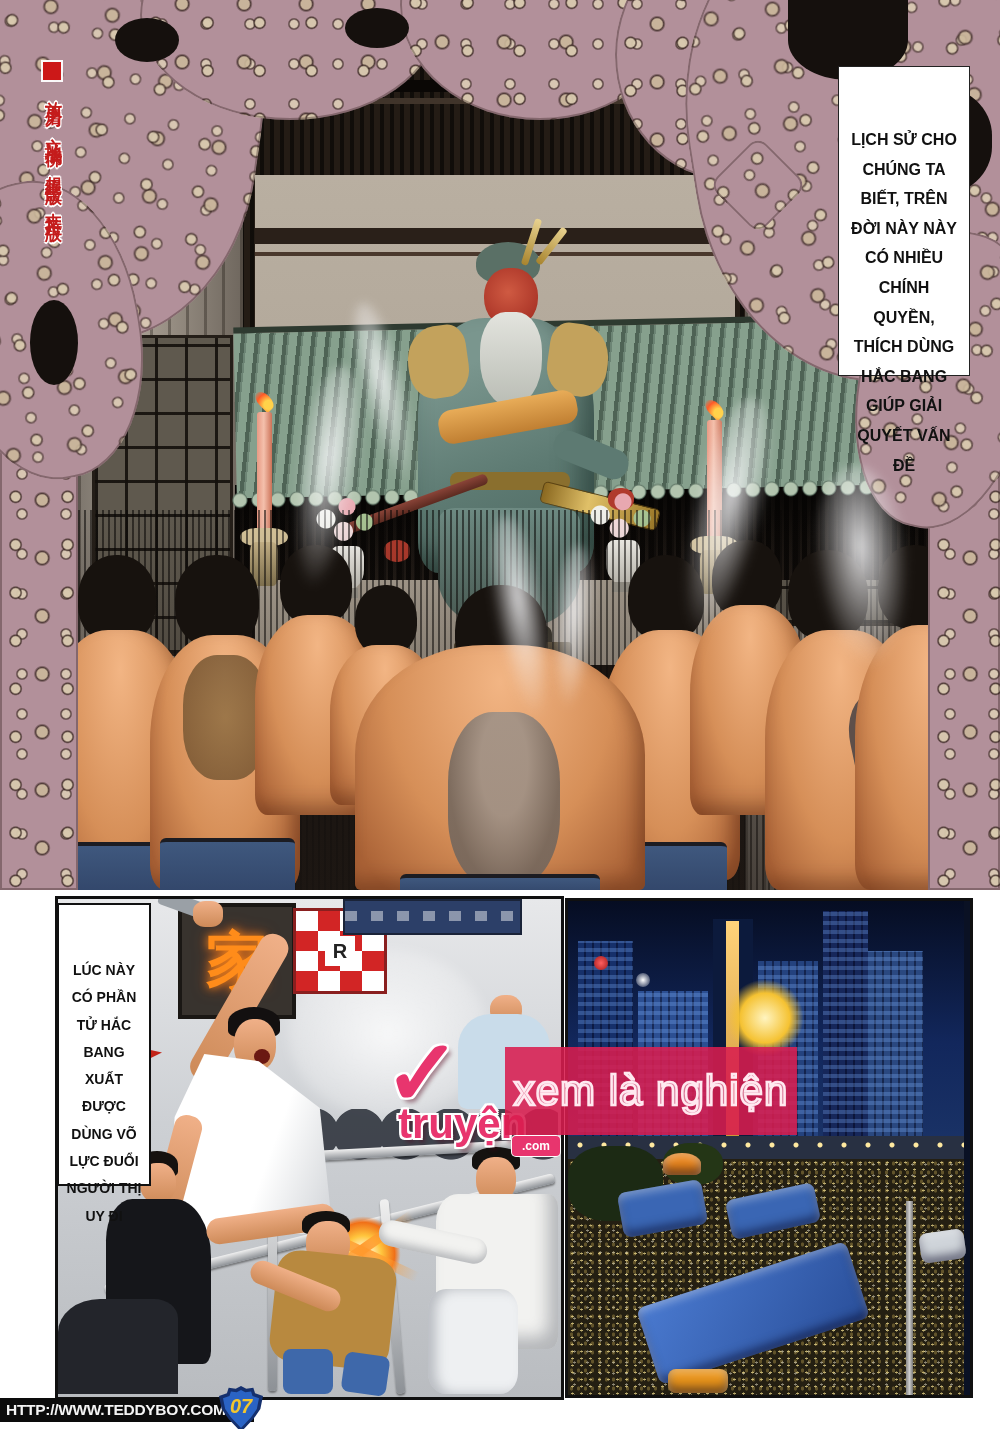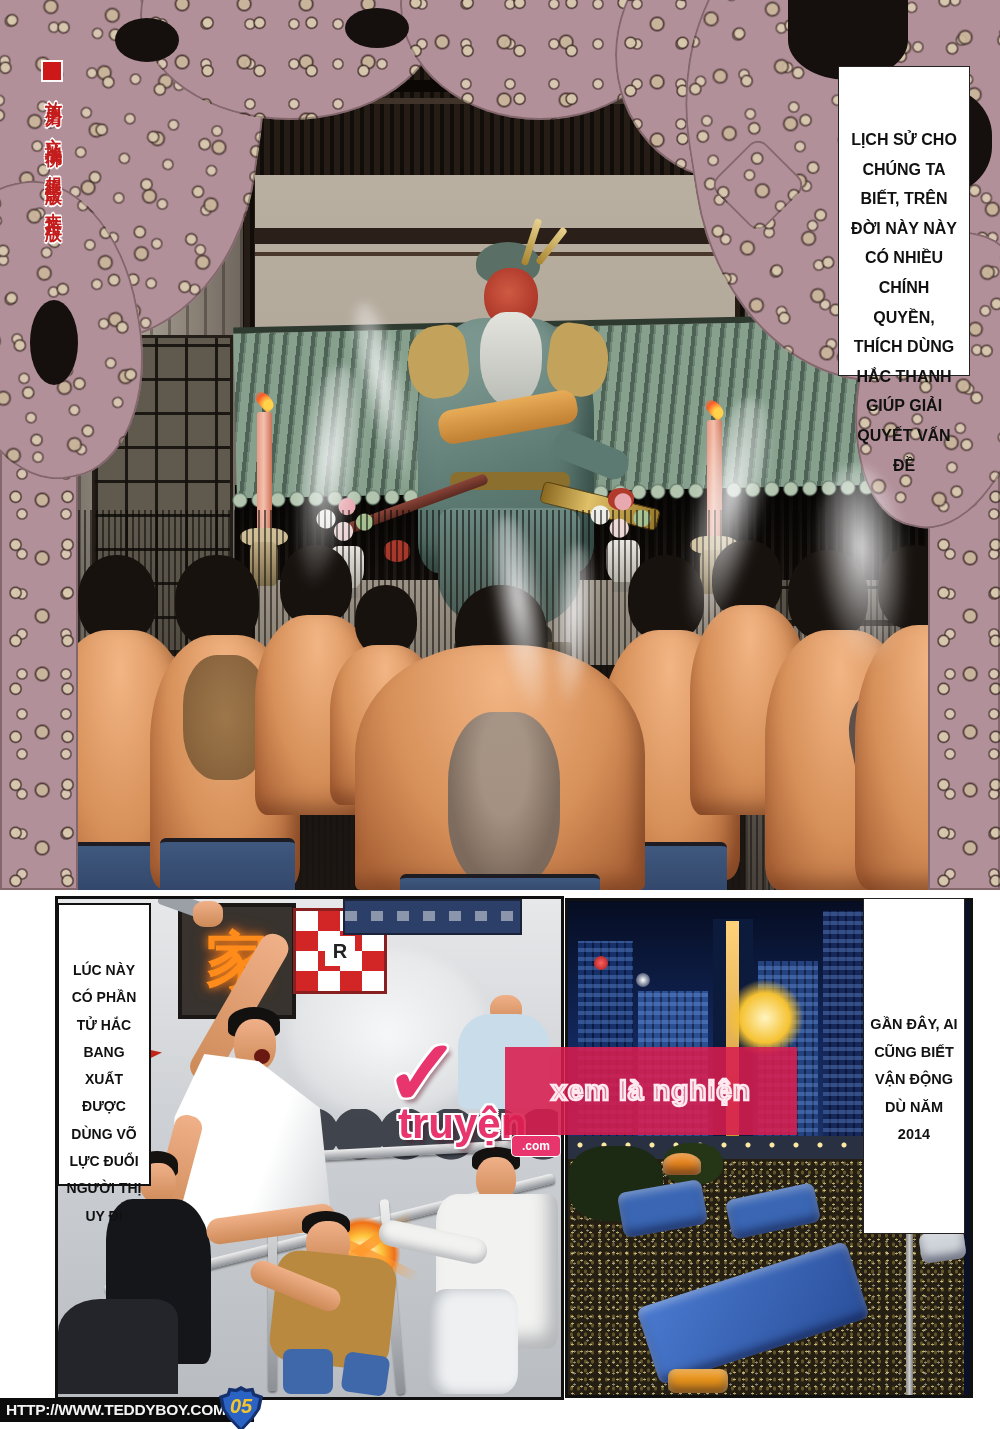--- a/index.html
+++ b/index.html
@@ -148,21 +148,21 @@
     background-size:9px 7px,13px 11px,7px 9px;}
   .tent{border-radius:8px;box-shadow:inset 0 4px 8px rgba(255,255,255,.35),inset 0 -6px 10px rgba(0,0,30,.5);}
 
   
   .wm-outline{text-shadow:-2px -2px 0 #fff,2px -2px 0 #fff,-2px 2px 0 #fff,2px 2px 0 #fff,
     0 -2px 0 #fff,0 2px 0 #fff,-2px 0 0 #fff,2px 0 0 #fff,4px 5px 4px rgba(80,0,25,.45);}
   .wm-logo{position:absolute;left:392px;top:1038px;width:186px;height:136px;z-index:7;}
   .wm-logo span{position:absolute;font-weight:800;color:var(--logo-pink,#e8356e);}
   .wm-banner{position:absolute;left:505px;top:1047px;width:292px;height:88px;z-index:7;
     background:rgba(216,28,78,.88);display:flex;align-items:center;justify-content:center;}
-  .wm-banner span{font-size:28px;font-weight:700;letter-spacing:1px;color:rgba(255,255,255,.12);
+  .wm-banner span{font-size:42px;font-weight:400;letter-spacing:1px;color:rgba(255,255,255,.12);
     -webkit-text-stroke:2.5px #ffe9f0;text-shadow:0 0 2px rgba(255,255,255,.35);}
 
   
   .footer-bar{position:absolute;left:0;top:1398px;width:254px;height:24px;background:#0c0c0c;z-index:5;
     color:#f4f4f4;font-weight:700;font-size:15.5px;line-height:24px;padding-left:6px;box-sizing:border-box;
     transform-origin:left center;letter-spacing:-.3px;}
   .badge{position:absolute;left:219px;top:1386px;width:44px;height:46px;z-index:6;
     clip-path:polygon(50% 0%,62% 6%,78% 4%,82% 16%,100% 22%,94% 50%,78% 72%,50% 100%,22% 72%,6% 50%,0% 22%,18% 16%,22% 4%,38% 6%);
     background:#15306e;}
   .badge-in{position:absolute;left:4px;top:4px;width:36px;height:38px;
@@ -383,39 +383,36 @@
     <div class="tent" style="left:95px;top:252px;width:38px;height:22px;background:#e8831a;border-radius:50% 50% 20% 20%;"></div>
     <div class="tent" style="left:52px;top:285px;width:85px;height:45px;background:#3a66b4;transform:rotate(-10deg);"></div>
     <div class="tent" style="left:160px;top:290px;width:90px;height:40px;background:#3a66b4;transform:rotate(-12deg);"></div>
     <div class="tent" style="left:75px;top:372px;width:220px;height:80px;background:linear-gradient(135deg,#4a7ad0,#2a4f9a);transform:rotate(-18deg);"></div>
     <div class="tent" style="left:100px;top:468px;width:60px;height:24px;background:#e8931a;"></div>
     <div class="tent" style="left:352px;top:330px;width:45px;height:30px;background:#cfd4da;transform:rotate(-8deg);"></div>
     <div style="left:338px;top:300px;width:7px;height:194px;background:linear-gradient(90deg,#888,#ccc,#777);"></div>
   </div>
 
   <div class="box" style="left:838px;top:66px;width:132px;height:310px;padding:58px 8px 0;font-size:16px;line-height:1.85;border:1px solid #222;box-sizing:border-box;">
-    <p>LỊCH SỬ CHO CHÚNG TA BIẾT, TRÊN ĐỜI NÀY NÀY CÓ NHIỀU CHÍNH QUYỀN, THÍCH DÙNG HẮC THANH GIÚP GIẢI QUYẾT VẤN ĐỀ</p>
+    <p>LỊCH SỬ CHO CHÚNG TA BIẾT, TRÊN ĐỜI NÀY NÀY CÓ NHIỀU CHÍNH QUYỀN, THÍCH DÙNG HẮC BANG GIÚP GIẢI QUYẾT VẤN ĐỀ</p>
   </div>
   <div class="box" style="left:57px;top:903px;width:94px;height:283px;padding:52px 4px 0;font-size:14px;line-height:1.95;border:2px solid #111;box-sizing:border-box;">
     <p>LÚC NÀY CÓ PHẦN TỬ HẮC BANG XUẤT ĐƯỢC DÙNG VÕ LỰC ĐUỔI NGƯỜI THỊ UY ĐI</p>
-  </div>
-  <div class="box" style="left:863px;top:898px;width:102px;height:336px;padding:112px 6px 0;font-size:14.5px;line-height:1.9;border:1px solid #222;box-sizing:border-box;">
-    <p>GẦN ĐÂY, AI CŨNG BIẾT VẬN ĐỘNG DÙ NĂM 2014</p>
   </div>
 
   <div class="wm-logo">
     <span class="wm-outline" style="left:-8px;top:-18px;font-size:92px;">✓</span>
     <span class="wm-outline" style="left:6px;top:62px;font-size:42px;">truyện</span>
     <span style="left:120px;top:98px;width:48px;height:20px;background:var(--logo-pink,#e8356e);color:#fff;font-size:12px;border-radius:4px;line-height:20px;text-align:center;box-shadow:0 0 0 1px #fff;">.com</span>
   </div>
   <div class="wm-banner">
     <span>xem là nghiện</span>
   </div>
 
   <div class="footer-bar">
     <span>HTTP://WWW.TEDDYBOY.COM.HK</span>
   </div>
   <div class="badge">
     <div class="badge-in"></div>
-    <div class="badge-num">05</div>
+    <div class="badge-num">07</div>
   </div>
 
 </div>
 
 </body></html>

